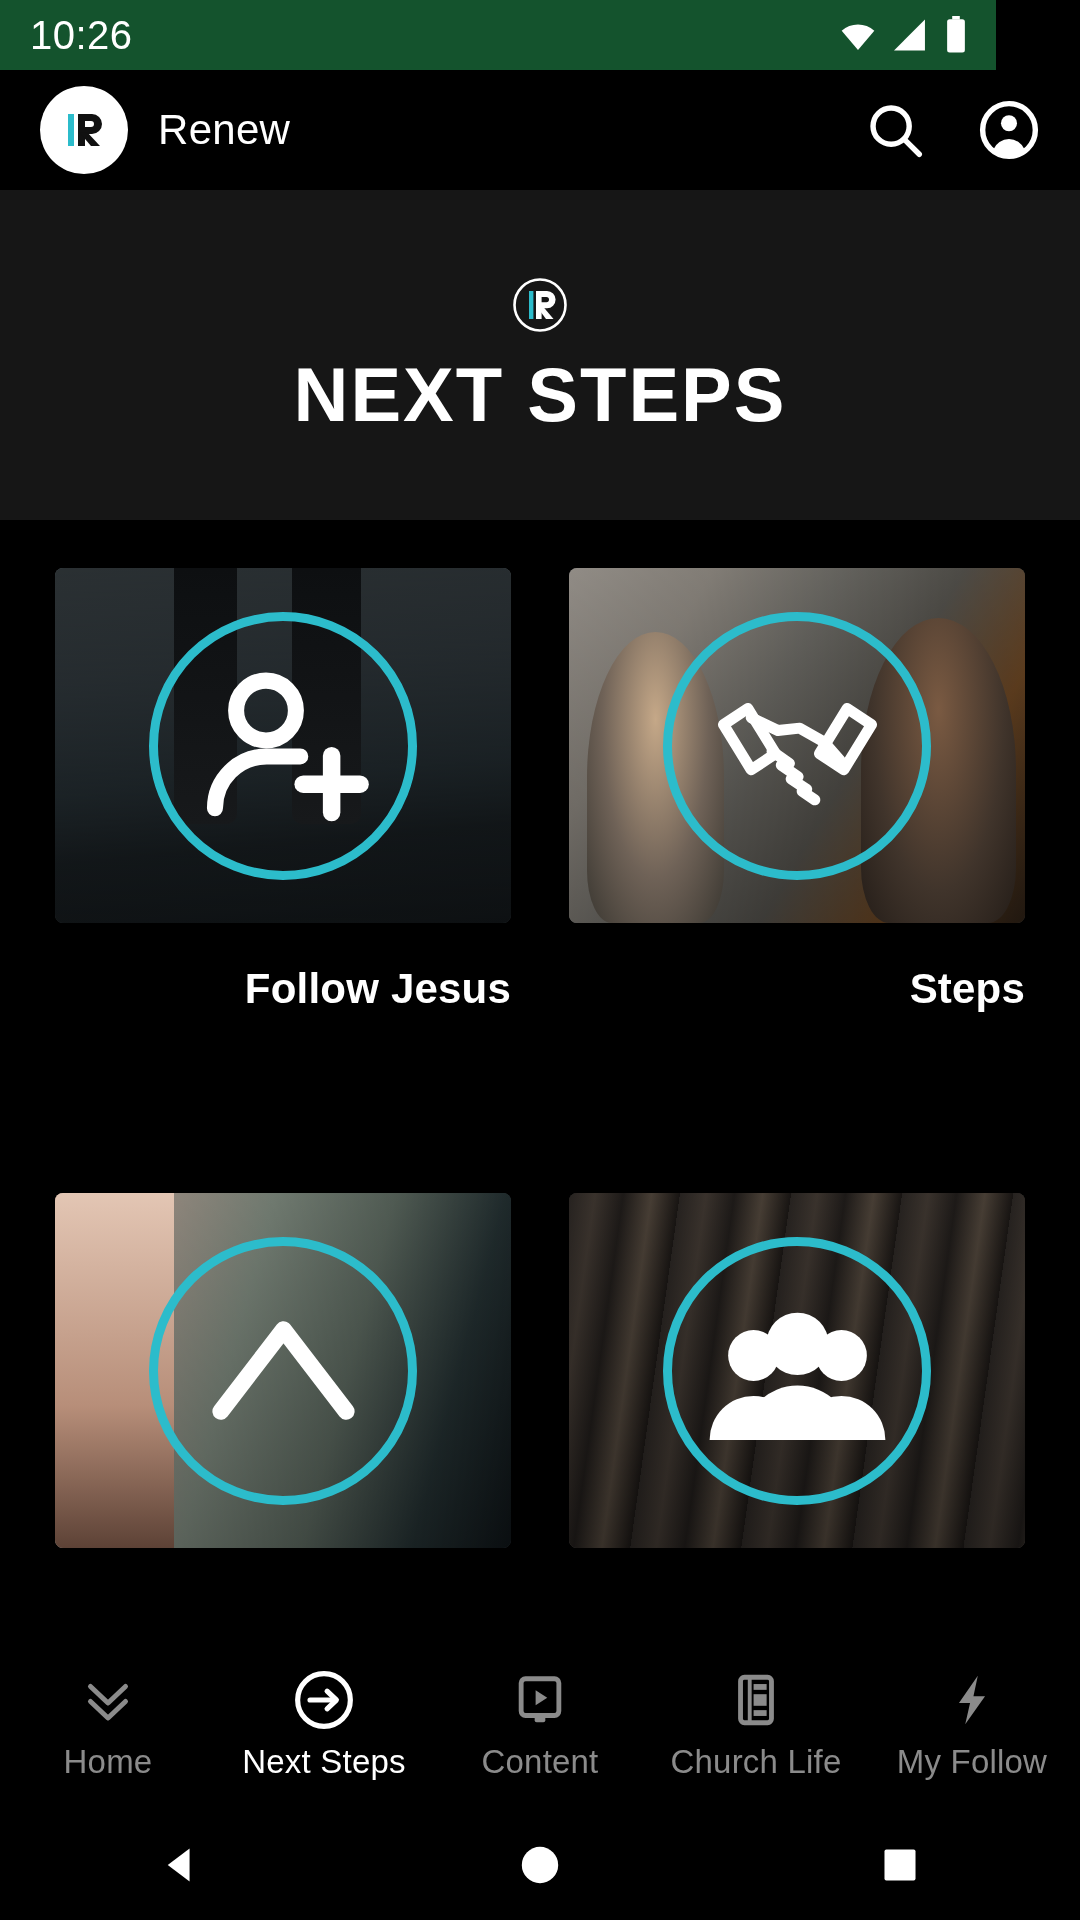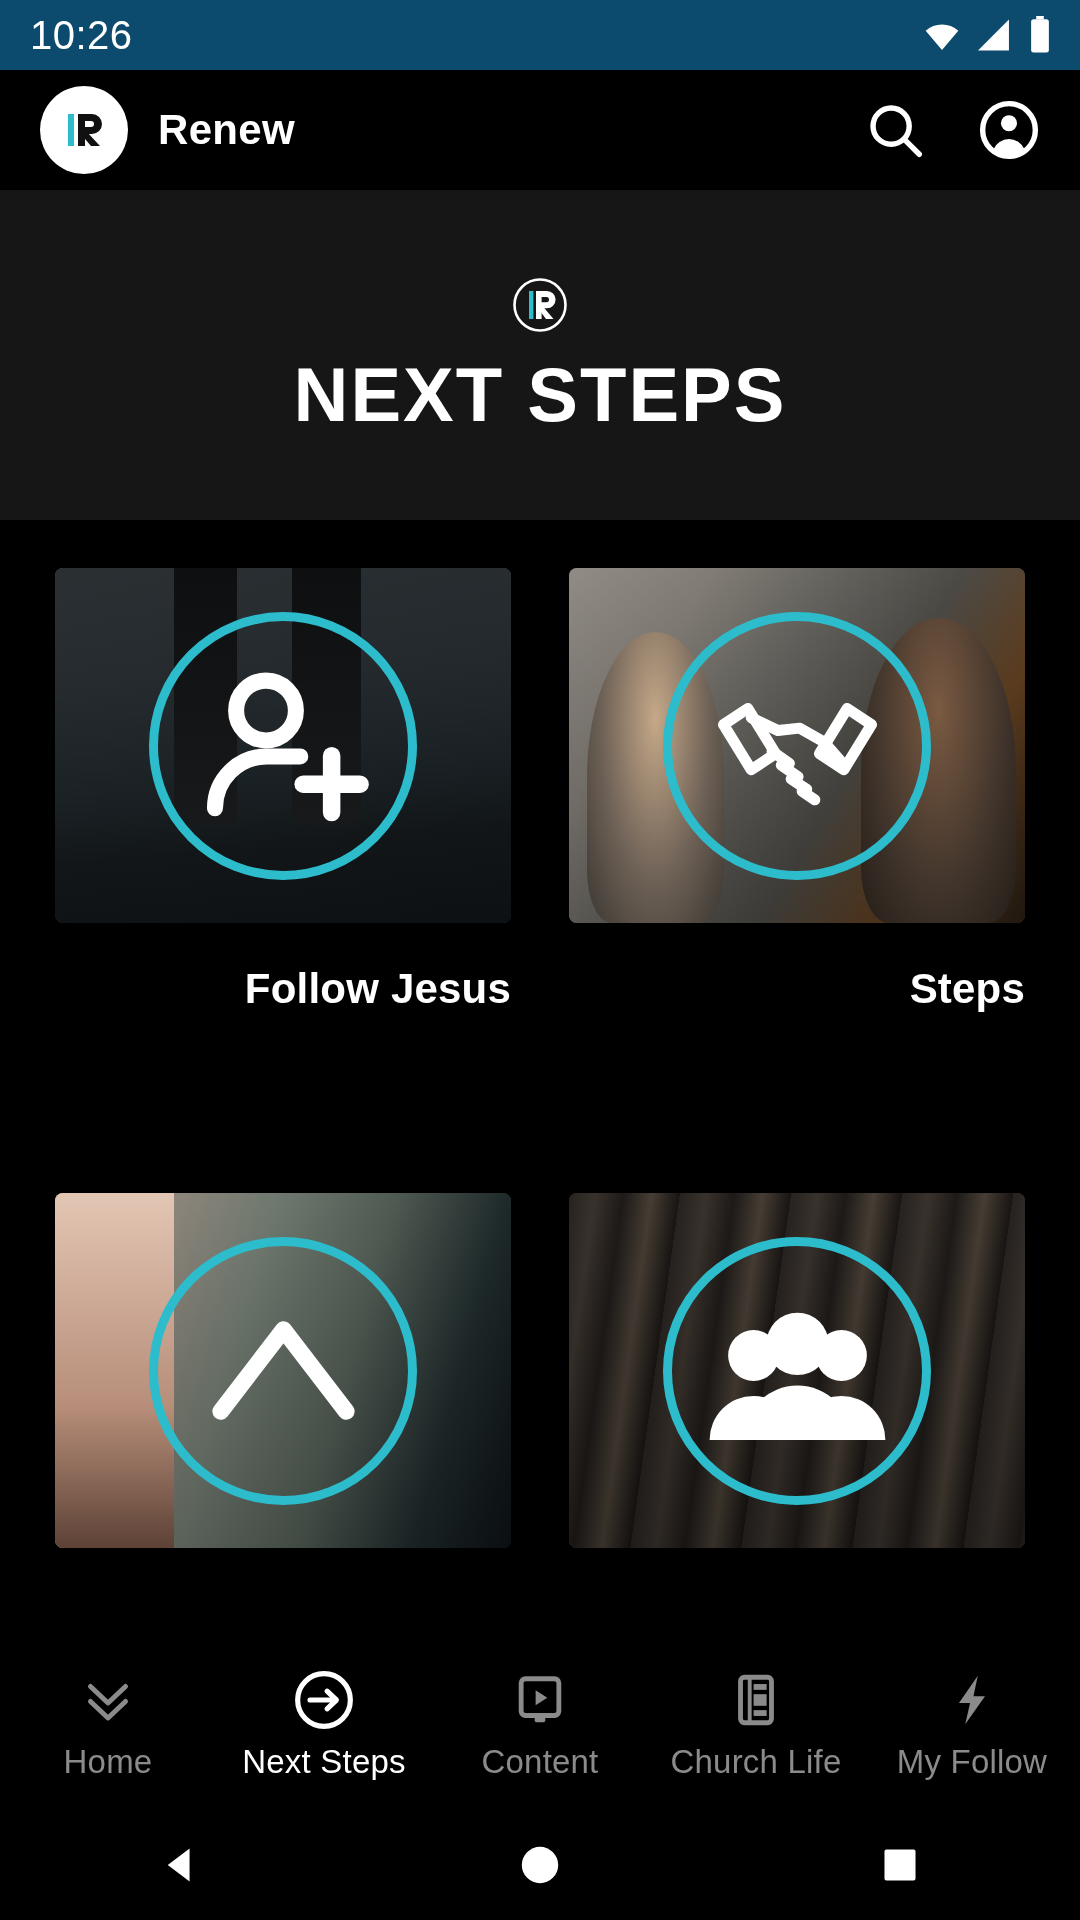--- a/index.html
+++ b/index.html
@@ -6,38 +6,38 @@
   html, body {
     width:1080px; height:1920px;
     background:#000;
     font-family:"Liberation Sans", sans-serif;
     overflow:hidden;
   }
   .phone { position:relative; width:1080px; height:1920px; background:#000; }
 
   
   .statusbar {
-    position:absolute; top:0; left:0; width:1080px; height:70px;
+    position:absolute; top:0; left:0; width:996px; height:70px;
     display:flex; align-items:center; justify-content:space-between;
-    padding:0 28px 0 30px; background:#0c4a6e; z-index:40;
+    padding:0 28px 0 30px; background:#14532d; z-index:40;
   }
   .status-time { color:#fff; font-size:40px; letter-spacing:0.5px; font-weight:400; }
   .status-icons { display:flex; align-items:center; gap:14px; }
 
   
   .appbar {
     position:absolute; top:70px; left:0; width:1080px; height:120px;
     display:flex; align-items:center; background:#000; padding:0 40px; z-index:35;
   }
   .logo-badge {
     width:88px; height:88px; border-radius:50%; background:#fff;
     display:flex; align-items:center; justify-content:center; flex:0 0 auto;
     position:relative;
   }
-  .app-title { color:#fff; font-size:42px; font-weight:bold; margin-left:30px; letter-spacing:0.3px; }
+  .app-title { color:#fff; font-size:42px; font-weight:normal; margin-left:30px; letter-spacing:0.3px; }
   .appbar-actions { margin-left:auto; display:flex; align-items:center; gap:52px; }
 
   
   .hero {
     position:absolute; top:190px; left:0; width:1080px; height:330px;
     background:#161616; display:flex; flex-direction:column;
     align-items:center; justify-content:center; z-index:10;
   }
   .hero-mark { width:56px; height:56px; margin-bottom:24px; }
   .hero-title {

